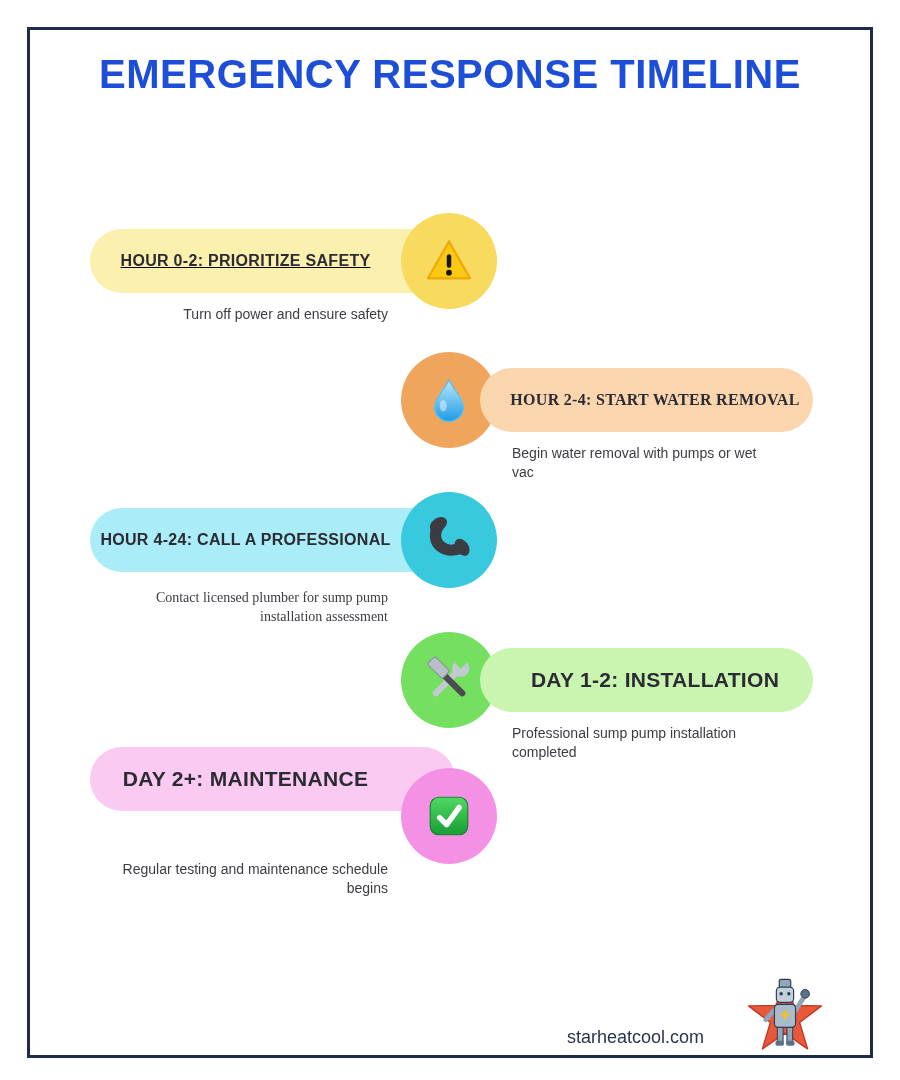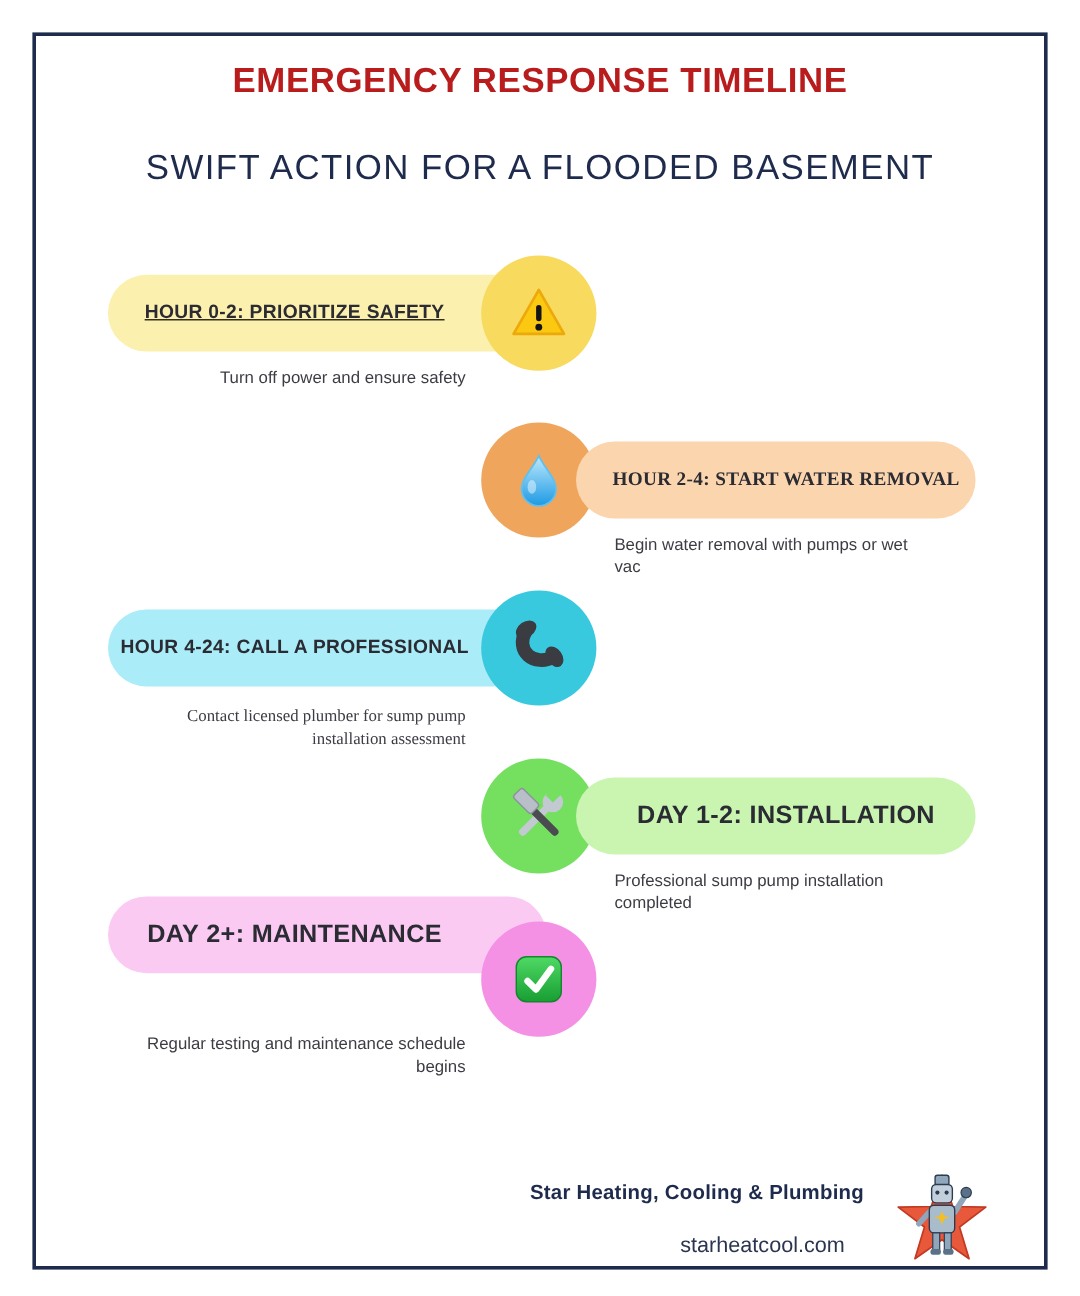--- a/index.html
+++ b/index.html
@@ -6,21 +6,21 @@
   .canvas{
     position:relative;width:900px;height:1080px;background:#ffffff;overflow:hidden;
     font-family:"Liberation Sans", sans-serif;
   }
   .frame{
     position:absolute;left:27px;top:27px;right:27px;bottom:22px;
     border:3px solid #1f2b4d;pointer-events:none;
   }
   .title{
     position:absolute;left:0;top:52px;width:100%;margin:0;text-align:center;
-    font-size:29px;font-weight:800;letter-spacing:.5px;color:#b91c1c;
+    font-size:40px;font-weight:800;letter-spacing:.5px;color:#1d4ed8;
   }
   .subtitle{
     position:absolute;left:0;top:124px;width:100%;margin:0;text-align:center;
     font-size:29px;font-weight:400;letter-spacing:1.2px;color:#1f2b4d;
   }
   .pill{
     position:absolute;height:64px;border-radius:32px;
     display:flex;align-items:center;justify-content:center;
   }
   .pill-left{padding-right:54px;box-sizing:border-box;}
@@ -67,21 +67,20 @@
   }
   .logo{position:absolute;left:737px;top:965px;width:96px;height:96px;}
 </style>
 </head>
 <body>
 
 <div class="canvas">
   <div class="frame"></div>
 
   <h1 class="title">EMERGENCY RESPONSE TIMELINE</h1>
-  <h2 class="subtitle">SWIFT ACTION FOR A FLOODED BASEMENT</h2>
 
   <div>
     <div class="pill pill-left i1-pill" style="background-color: rgb(251, 240, 173);">
       <span class="step-label label-sm">HOUR 0-2: PRIORITIZE SAFETY</span>
     </div>
     <div class="circle i1-circle" style="background-color: rgb(248, 218, 95);">
       <svg width="48" height="48" viewBox="0 0 64 64">
         <path d="M32 6 L60 55 H4 Z" fill="#fbc912" stroke="#eda90a" stroke-width="3" stroke-linejoin="round"></path>
         <rect x="29" y="23" width="6" height="18" rx="3" fill="#141414"></rect>
         <circle cx="32" cy="47.5" r="3.8" fill="#141414"></circle>
@@ -151,21 +150,20 @@
               <stop offset="1" stop-color="#189e33"></stop>
           </linearGradient>
         </defs>
         <rect x="8" y="8" width="48" height="48" rx="11" fill="url(#gc)" stroke="#14862b" stroke-width="1.5"></rect>
         <path d="M20 34 L29 43 L45 21" fill="none" stroke="#ffffff" stroke-width="7" stroke-linecap="round" stroke-linejoin="round"></path>
       </svg>
     </div>
     <p class="desc t-right i5-desc">Regular testing and maintenance schedule begins</p>
   </div>
 
-  <p class="footer-company">Star Heating, Cooling &amp; Plumbing</p>
   <p class="footer-site">starheatcool.com</p>
   <svg class="logo" viewBox="0 0 100 100">
     <polygon points="50,15 59.4,42.1 88,42.6 65.2,59.9 73.5,87.4 50,71 26.5,87.4 34.8,59.9 12,42.6 40.6,42.1" fill="#e8593c" stroke="#c23a22" stroke-width="1.5" stroke-linejoin="round"></polygon>
     <g>
       <path d="M61 47 L70 33" stroke="#8fa6bb" stroke-width="5" stroke-linecap="round"></path>
       <circle cx="71" cy="30" r="4.5" fill="#5a7187" stroke="#2c3a52" stroke-width="1"></circle>
       <path d="M39 47 L30 57" stroke="#8fa6bb" stroke-width="5" stroke-linecap="round"></path>
       <rect x="44" y="15" width="12" height="9" rx="2" fill="#8fa6bb" stroke="#2c3a52" stroke-width="1.2"></rect>
       <rect x="41" y="23" width="18" height="16" rx="4" fill="#c2d0dc" stroke="#2c3a52" stroke-width="1.2"></rect>
       <circle cx="46" cy="30" r="1.8" fill="#2c3a52"></circle>

